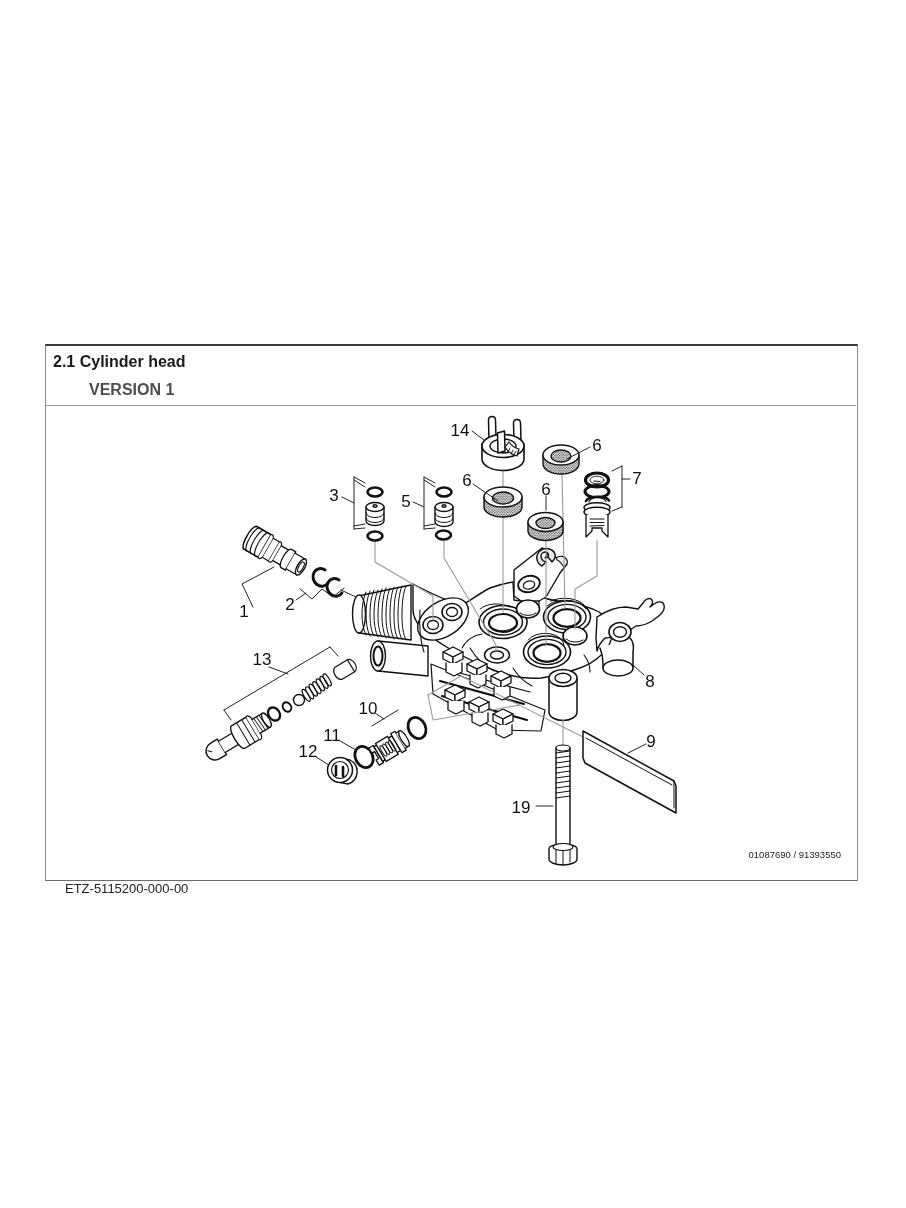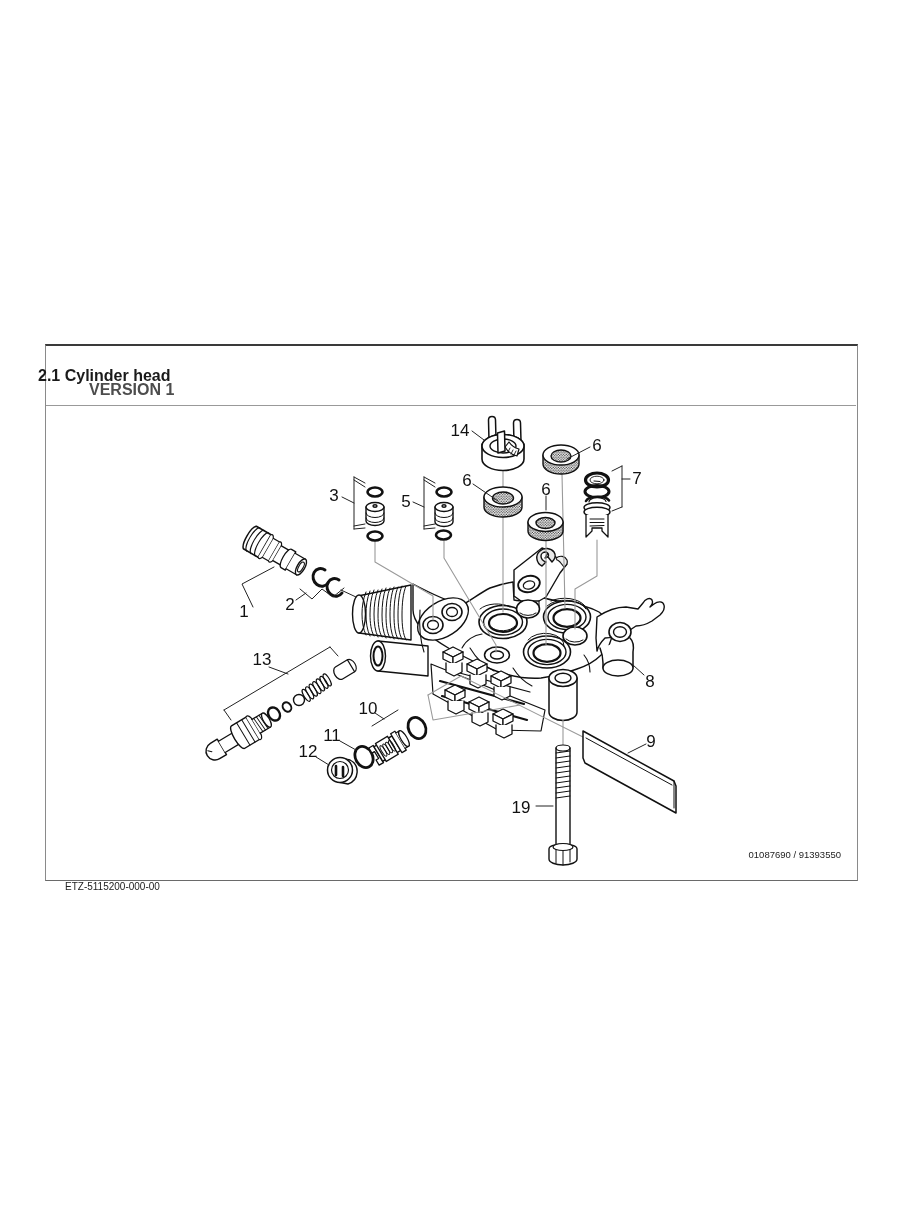--- a/index.html
+++ b/index.html
@@ -3,23 +3,23 @@
 <meta charset="utf-8">
 <style>
   html,body{margin:0;padding:0;background:#fff;}
   body{width:906px;height:1208px;position:relative;font-family:"Liberation Sans",sans-serif;overflow:hidden;-webkit-font-smoothing:antialiased;}
   .abs{position:absolute;transform:translateZ(0);}
 </style>
 </head>
 <body>
 <div class="abs" style="left:45px;top:344px;width:811px;height:534px;border-top:2px solid #3a3a3a;border-left:1px solid #8a8a8a;border-right:1px solid #8a8a8a;border-bottom:1px solid #6a6a6a;"></div>
 <div class="abs" style="left:46px;top:405px;width:810px;height:0;border-top:1px solid #999;"></div>
-<div class="abs" style="left:38px;top:353px;font-size:16px;font-weight:bold;color:#1a1a1a;margin-top:14px;">2.1 Cylinder head</div>
+<div class="abs" style="left:53px;top:353px;font-size:16px;font-weight:bold;color:#1a1a1a;">2.1 Cylinder head</div>
 <div class="abs" style="left:89px;top:381px;font-size:16px;font-weight:bold;color:#4d4d4d;">VERSION 1</div>
-<div class="abs" style="left:45px;top:881px;font-size:10px;color:#222;padding-left:20px;">ETZ-5115200-000-00</div>
+<div class="abs" style="left:45px;top:881px;font-size:13px;color:#222;padding-left:20px;">ETZ-5115200-000-00</div>
 <div class="abs" style="left:641px;top:849px;width:200px;text-align:right;font-size:9.5px;color:#222;">01087690 / 91393550</div>
 <svg class="abs" style="left:0;top:0;" width="906" height="1208" viewBox="0 0 906 1208">
 <defs>
 <pattern id="sp" width="2.6" height="2.6" patternUnits="userSpaceOnUse">
   <rect width="2.6" height="2.6" fill="#fdfdfd"></rect>
   <circle cx="0.7" cy="0.7" r="0.7" fill="#2a2a2a"></circle>
   <circle cx="2" cy="2" r="0.66" fill="#333"></circle>
 </pattern>
 </defs>
 <g id="art" fill="none" stroke="#111" stroke-width="1.4" stroke-linecap="round" stroke-linejoin="round">

